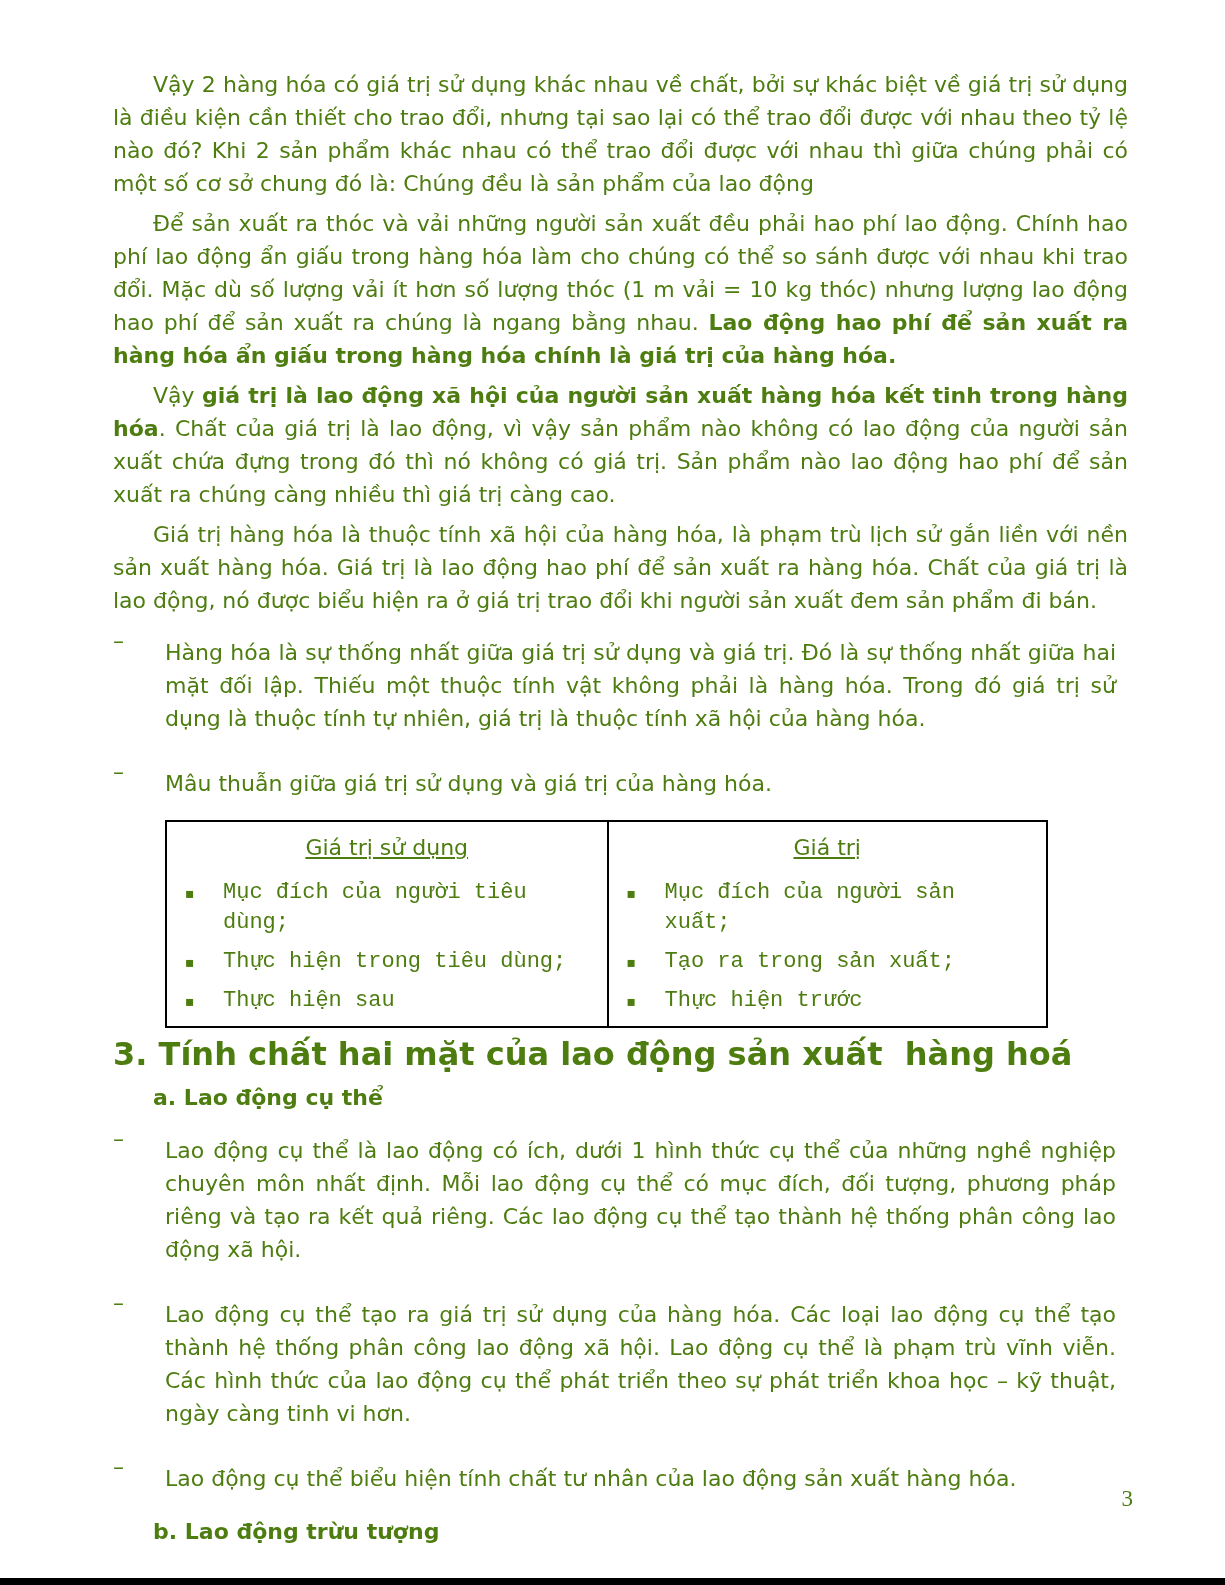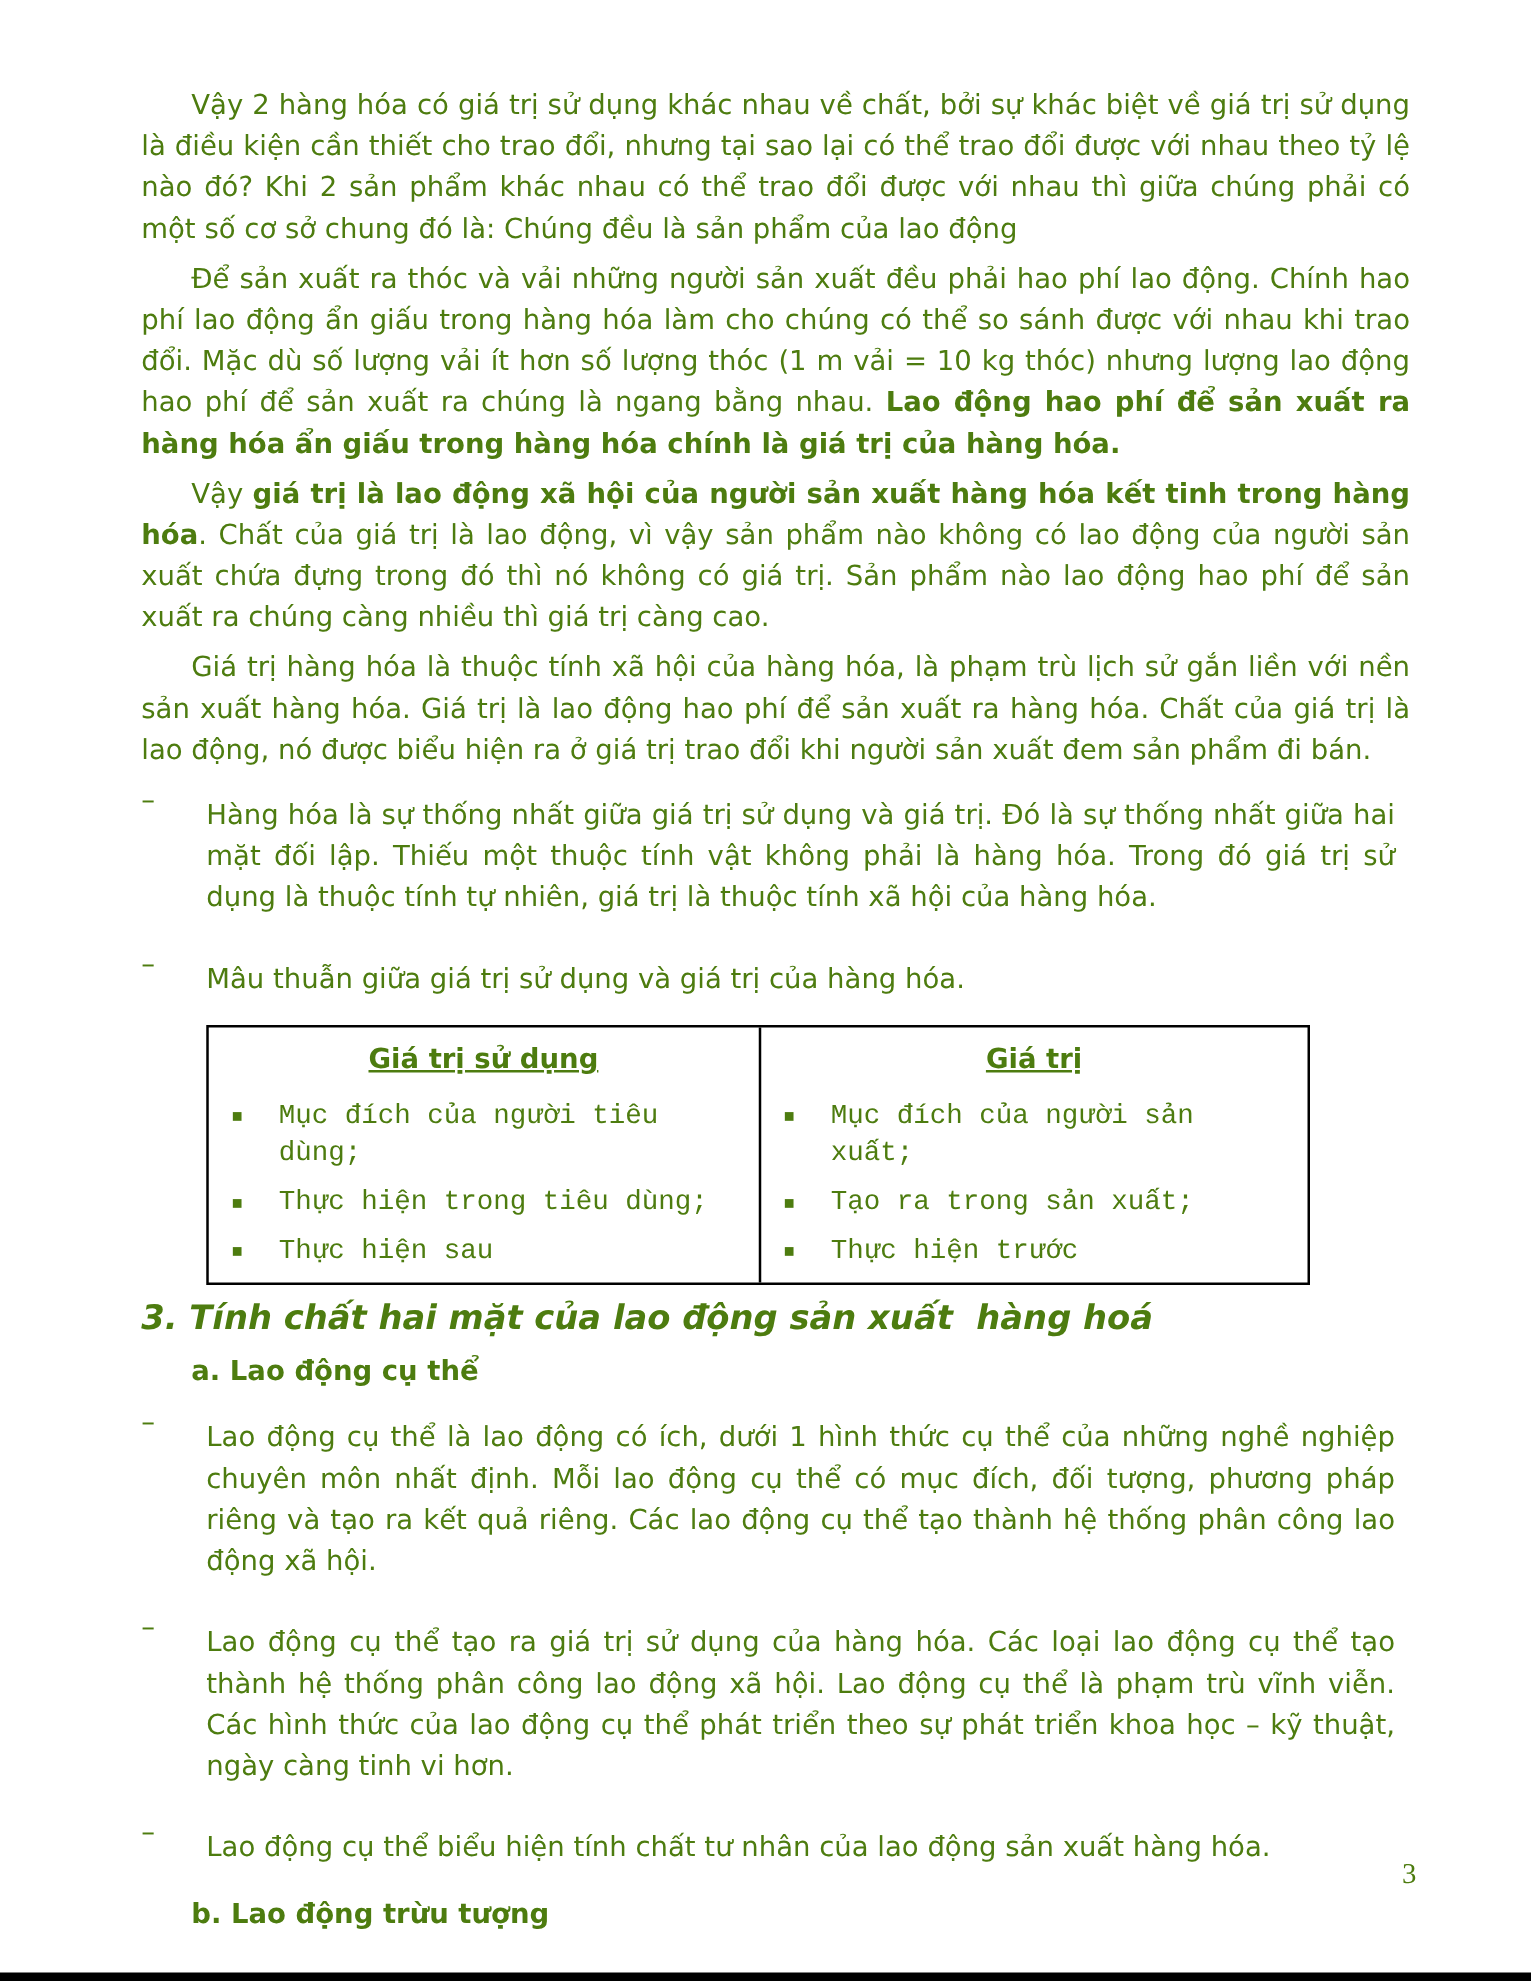--- a/index.html
+++ b/index.html
@@ -22,22 +22,21 @@
     text-align: justify;
   }
   p.para.indent { text-indent: 40px; }
   .heading {
     font-weight: bold;
     margin: 4px 0 8px 0;
     white-space: pre-wrap;
   }
   .heading.sub { margin-left: 40px; }
   .heading.numbered {
-    font-style: italic;
-    font-size: 27px;
+    font-size: 32px;
     margin: 10px 0 10px 0;
   }
   .bullet-row {
     display: flex;
     margin: 0 0 8px 0;
   }
   .bullet-row .dash {
     flex: 0 0 40px;
     text-align: left;
   }
@@ -49,21 +48,21 @@
   .cmp-table {
     display: flex;
     border: 2px solid #000;
     margin: 4px 0 9px 52px;
     width: 883px;
     box-sizing: border-box;
   }
   .cmp-col { flex: 1 1 50%; box-sizing: border-box; padding-bottom: 10px; }
   .cmp-col.second { border-left: 2px solid #000; }
   .cmp-header {
-    font-weight: bold;
+    font-weight: normal;
     text-decoration: underline;
     text-align: center;
     padding: 9px 4px 5px 4px;
   }
   .cmp-item {
     display: flex;
     padding-left: 18px;
     margin-top: 9px;
     line-height: 30px;
   }

